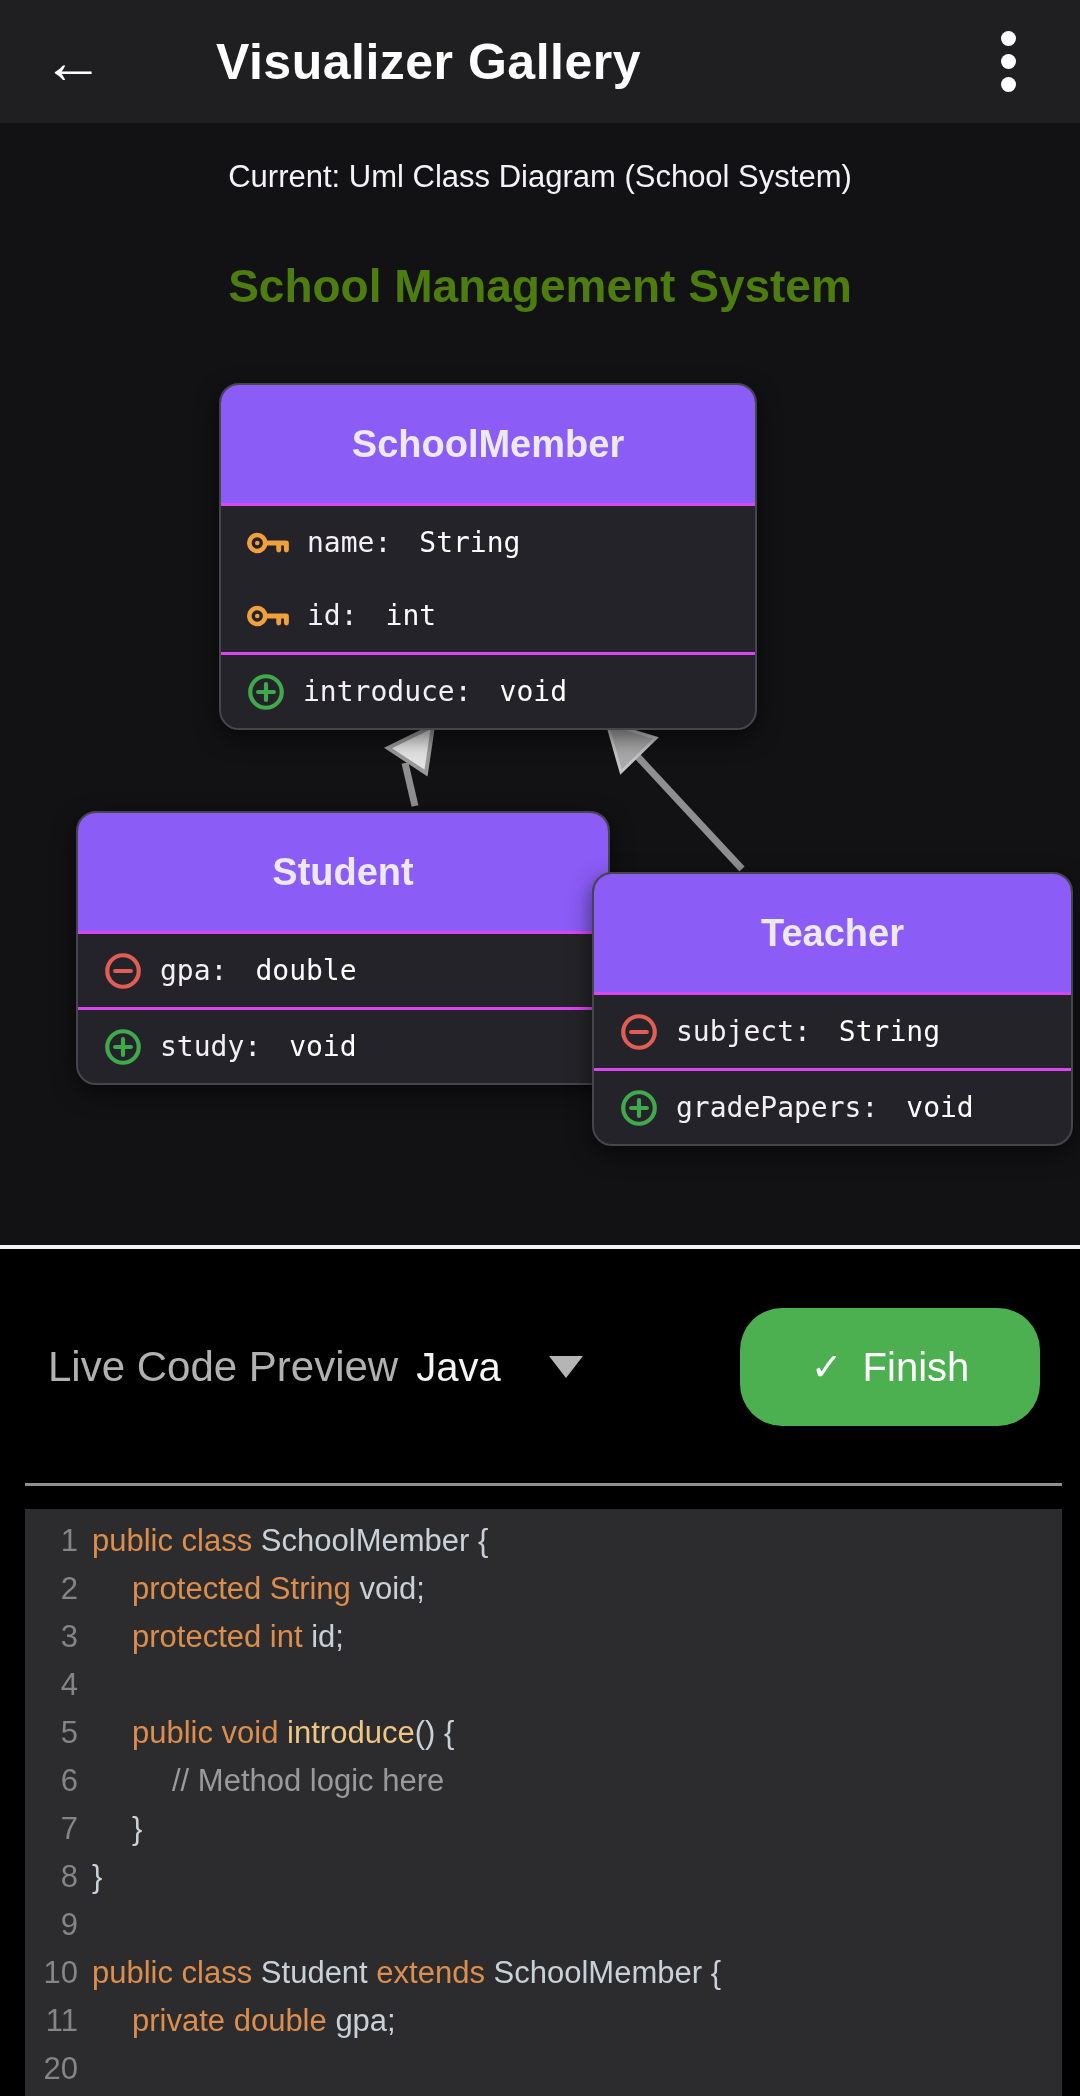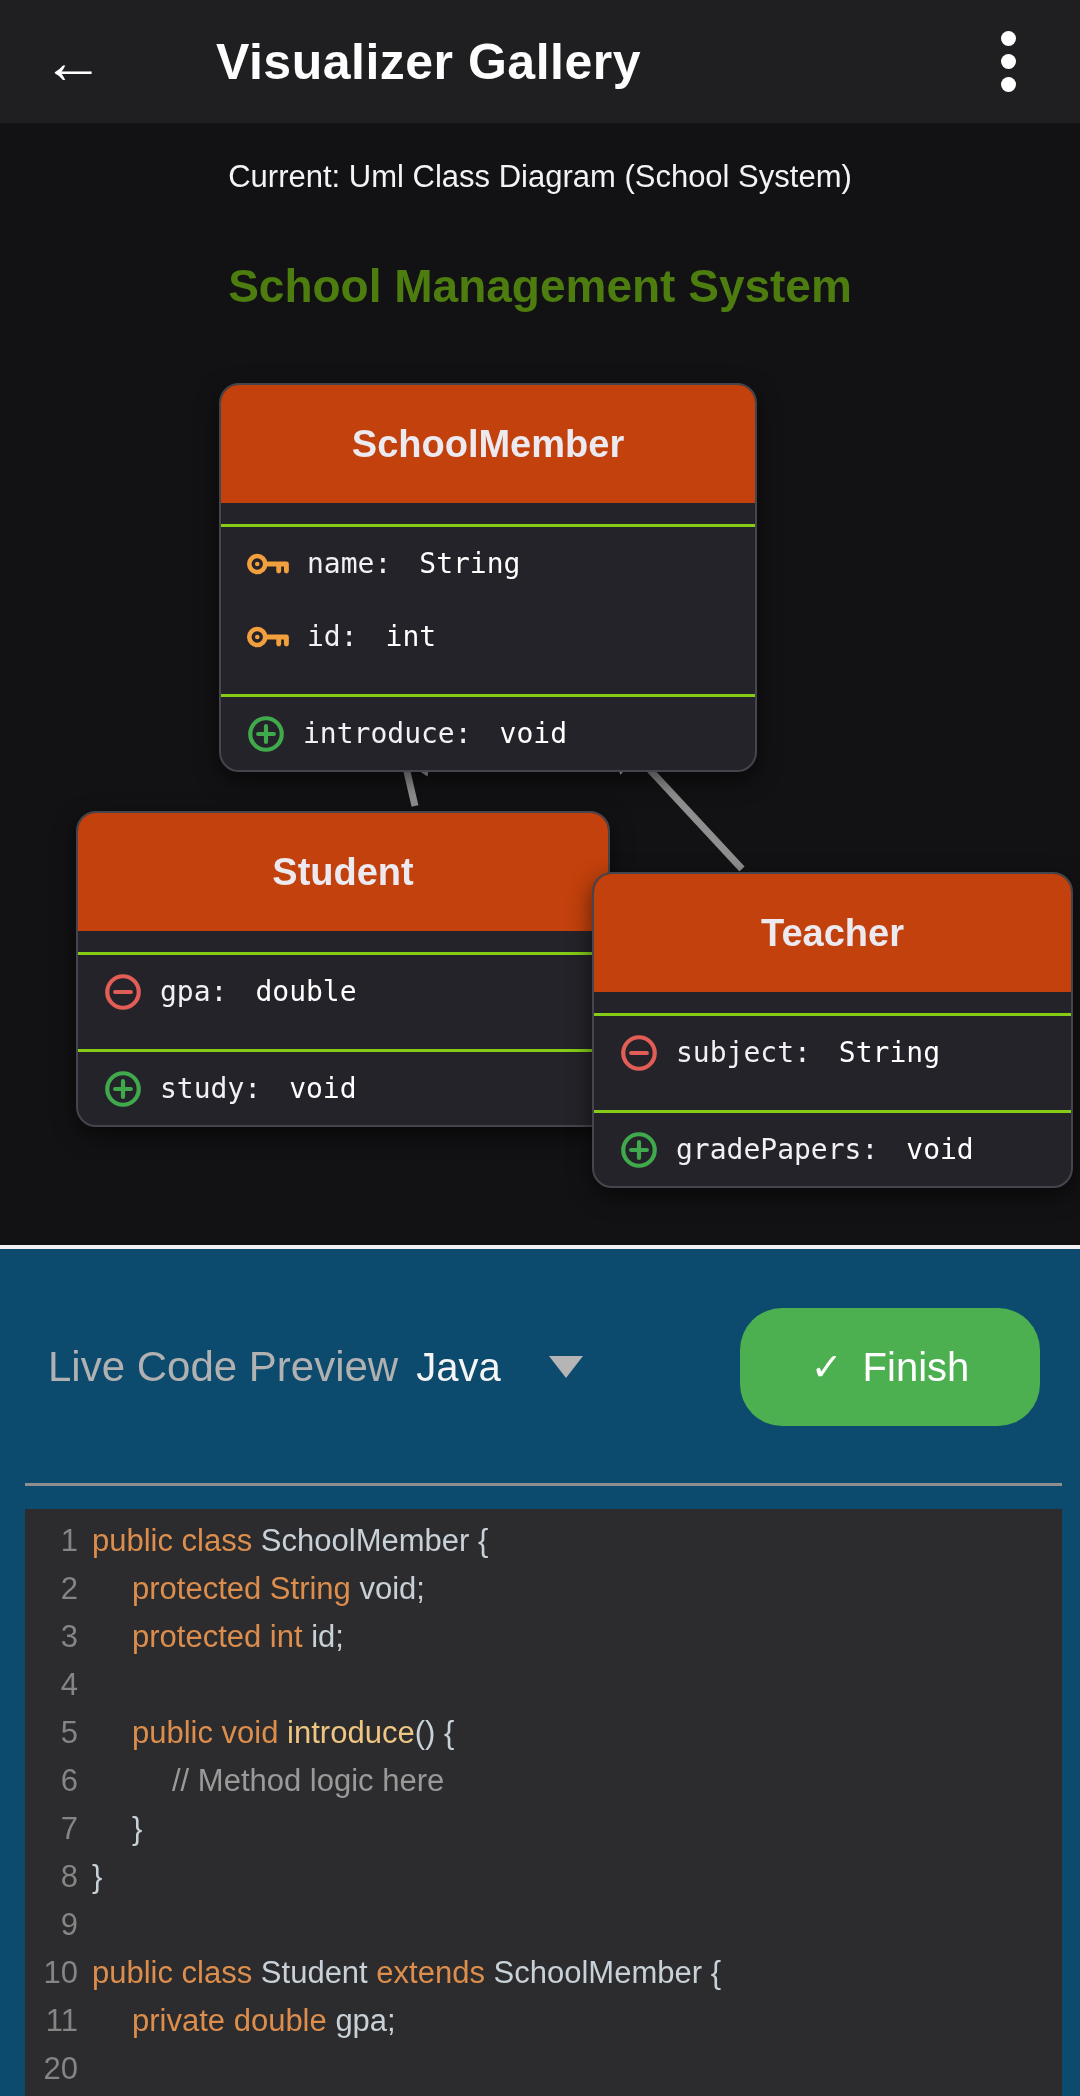--- a/index.html
+++ b/index.html
@@ -35,37 +35,37 @@
   }
   .uml-canvas{position:absolute;inset:0;}
   .arrows{position:absolute;left:0;top:0;z-index:1;}
   .uml-class{
     position:absolute;z-index:2;
     background:#242329;border:2px solid #46454d;border-radius:20px;
     box-shadow:0 8px 22px rgba(0,0,0,.55);
     overflow:hidden;box-sizing:border-box;
   }
   .uml-header{
-    background:#c2410c;height:118px;
+    background:#8b5cf6;height:118px;
     display:flex;align-items:center;justify-content:center;
   }
   .uml-title{color:#eceaf0;font-size:38px;font-weight:600;}
-  .uml-section{border-top:3px solid #84cc16;margin-top:21px;}
+  .uml-section{border-top:3px solid #d946ef;}
   .uml-row{
     display:flex;align-items:center;
     min-height:73px;padding:0 24px;gap:16px;
     font-family:"DejaVu Sans Mono", monospace;font-size:28px;
   }
   .uml-row .icon{flex:none;display:flex;align-items:center;}
   .m-name{color:#f2f0f4;}
   .m-type{color:#ffffff;margin-left:12px;}
   
   .white-divider{height:4px;background:#f2f2f2;}
   
-  .panel{height:847px;background:#0c4a6e;box-sizing:border-box;}
+  .panel{height:847px;background:#000000;box-sizing:border-box;}
   .controls{
     display:flex;align-items:center;
     padding:58px 40px 0 48px;height:120px;
   }
   .lcp-label{color:#b1b1b1;font-size:42px;}
   .lang-select{display:flex;align-items:center;cursor:pointer;}
   .lang-value{color:#f5f5f5;font-size:40px;font-weight:500;margin-left:18px;}
   .caret{
     margin-left:48px;width:0;height:0;
     border-left:17px solid transparent;border-right:17px solid transparent;

